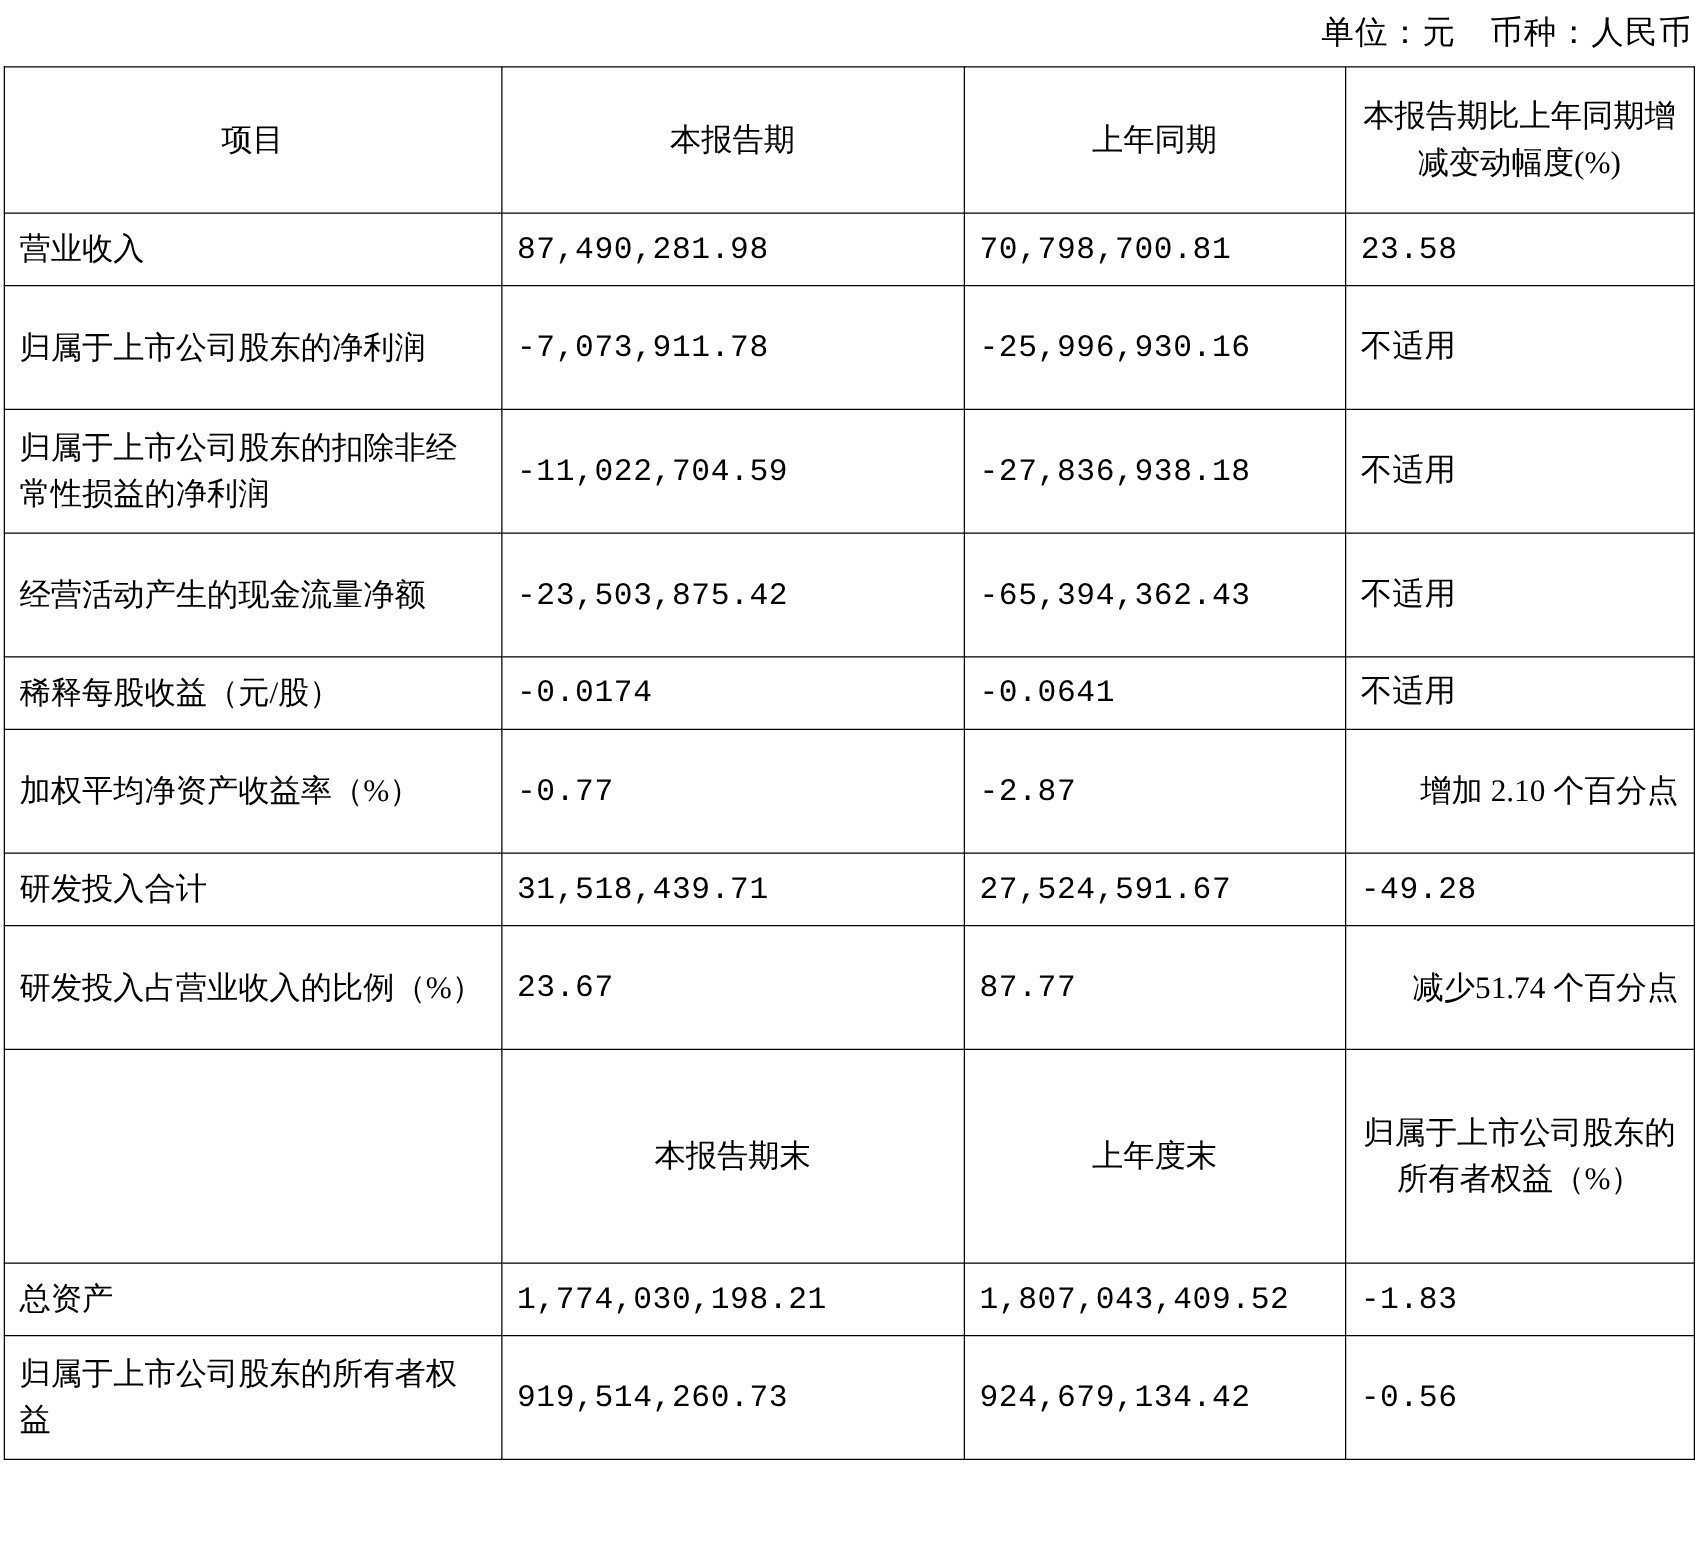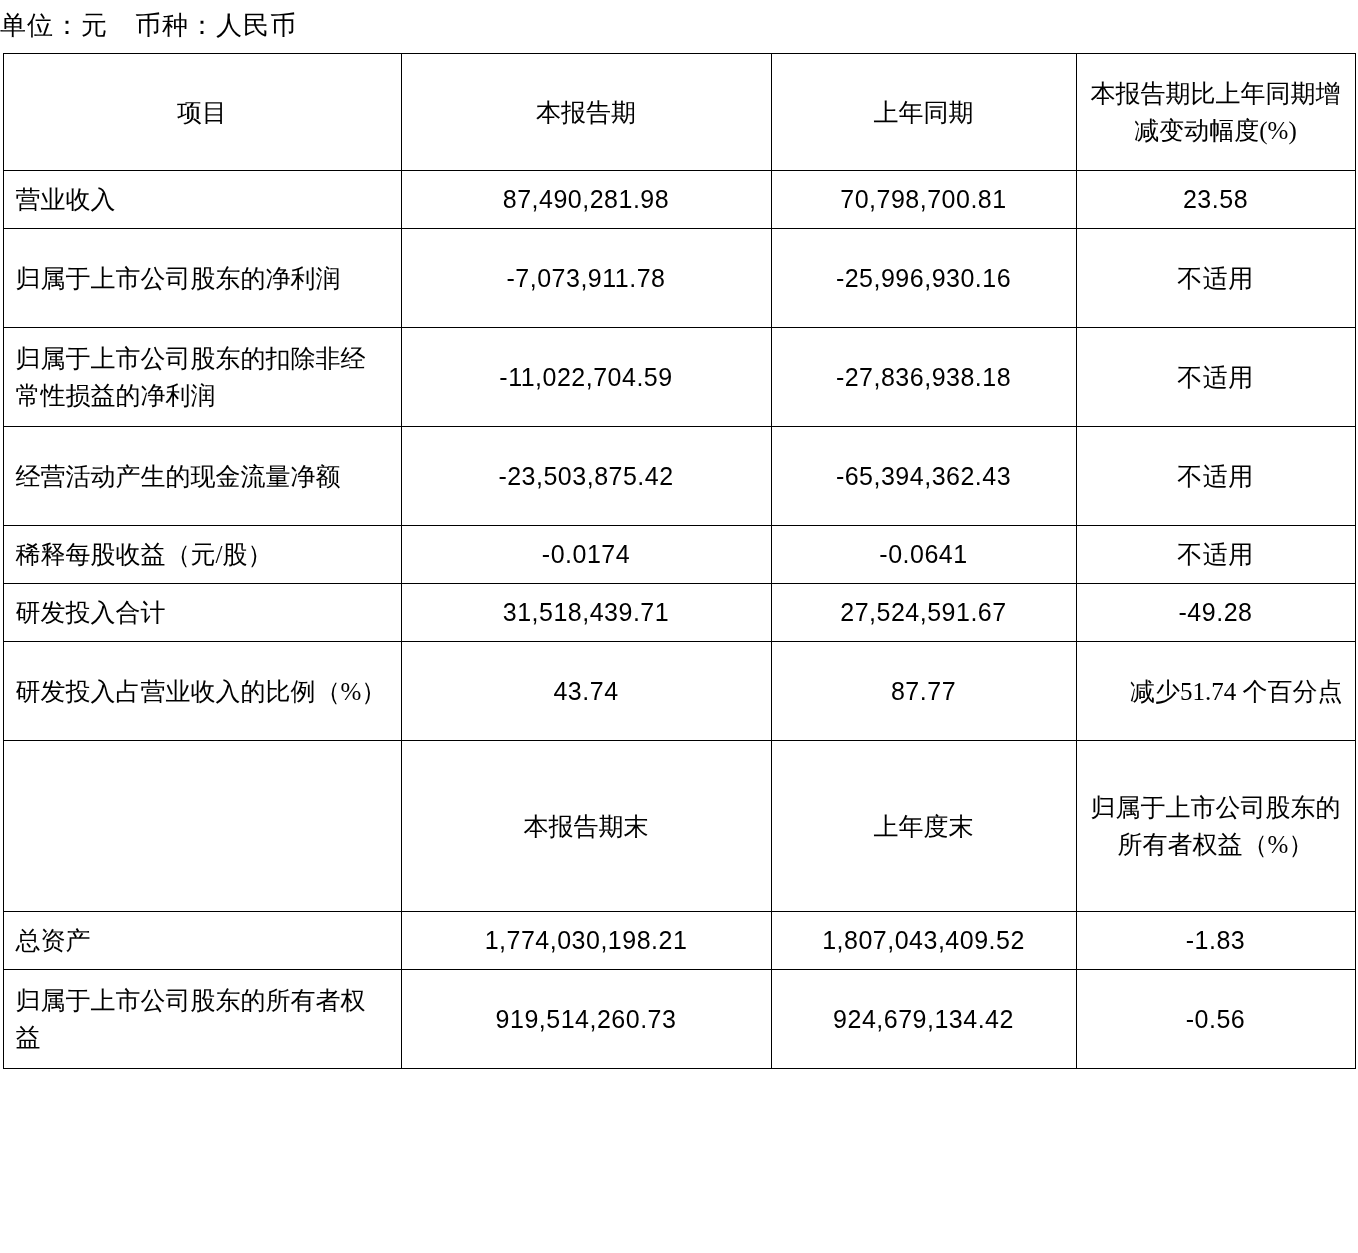--- a/index.html
+++ b/index.html
@@ -13,23 +13,23 @@
     font-family: "Liberation Serif", "DejaVu Serif", serif;
     color: #000000;
   }
   .page {
     width: 1358px;
     height: 1253px;
     position: relative;
     box-sizing: border-box;
   }
   .unit-line {
-    text-align: left;
+    text-align: right;
     font-size: 26px;
-    padding: 8px 24px 10px 0;
+    padding: 8px 4px 10px 0;
     letter-spacing: 1px;
     white-space: pre;
   }
   table.fin {
     border-collapse: collapse;
     width: 1352px;
     margin: 0 auto;
     table-layout: fixed;
   }
   table.fin td {
@@ -46,22 +46,22 @@
   col.c4 { width: 279px; }
 
   .hdr {
     text-align: center;
   }
   .item {
     text-align: left;
     margin-top: 16px;
   }
   .num {
-    text-align: center;
-    font-family: Liberation Sans, sans-serif;
+    text-align: left;
+    font-family: Liberation Mono, monospace;
     letter-spacing: 0.5px;
   }
   .right-note {
     text-align: right;
   }
   .tall {
     height: 78px;
   }
   .hdr-tall {
     height: 96px;
@@ -121,31 +121,37 @@
       </tr>
 
 
       <tr>
         <td class="item">稀释每股收益（元/股）</td>
         <td class="num">-0.0174</td>
         <td class="num">-0.0641</td>
         <td class="num">不适用</td>
       </tr>
 
+      <tr>
+        <td class="item tall">加权平均净资产收益率（%）</td>
+        <td class="num tall">-0.77</td>
+        <td class="num tall">-2.87</td>
+        <td class="right-note tall">增加 2.10 个百分点</td>
+      </tr>
 
       <tr>
         <td class="item">研发投入合计</td>
         <td class="num">31,518,439.71</td>
         <td class="num">27,524,591.67</td>
         <td class="num">-49.28</td>
       </tr>
 
       <tr>
         <td class="item tall">研发投入占营业收入的比例（%）</td>
-        <td class="num tall">43.74</td>
+        <td class="num tall">23.67</td>
         <td class="num tall">87.77</td>
         <td class="right-note tall">减少51.74 个百分点</td>
       </tr>
 
       <tr class="sec-head">
         <td class="item"></td>
         <td class="hdr">本报告期末</td>
         <td class="hdr">上年度末</td>
         <td class="hdr">归属于上市公司股东的所有者权益（%）</td>
       </tr>

